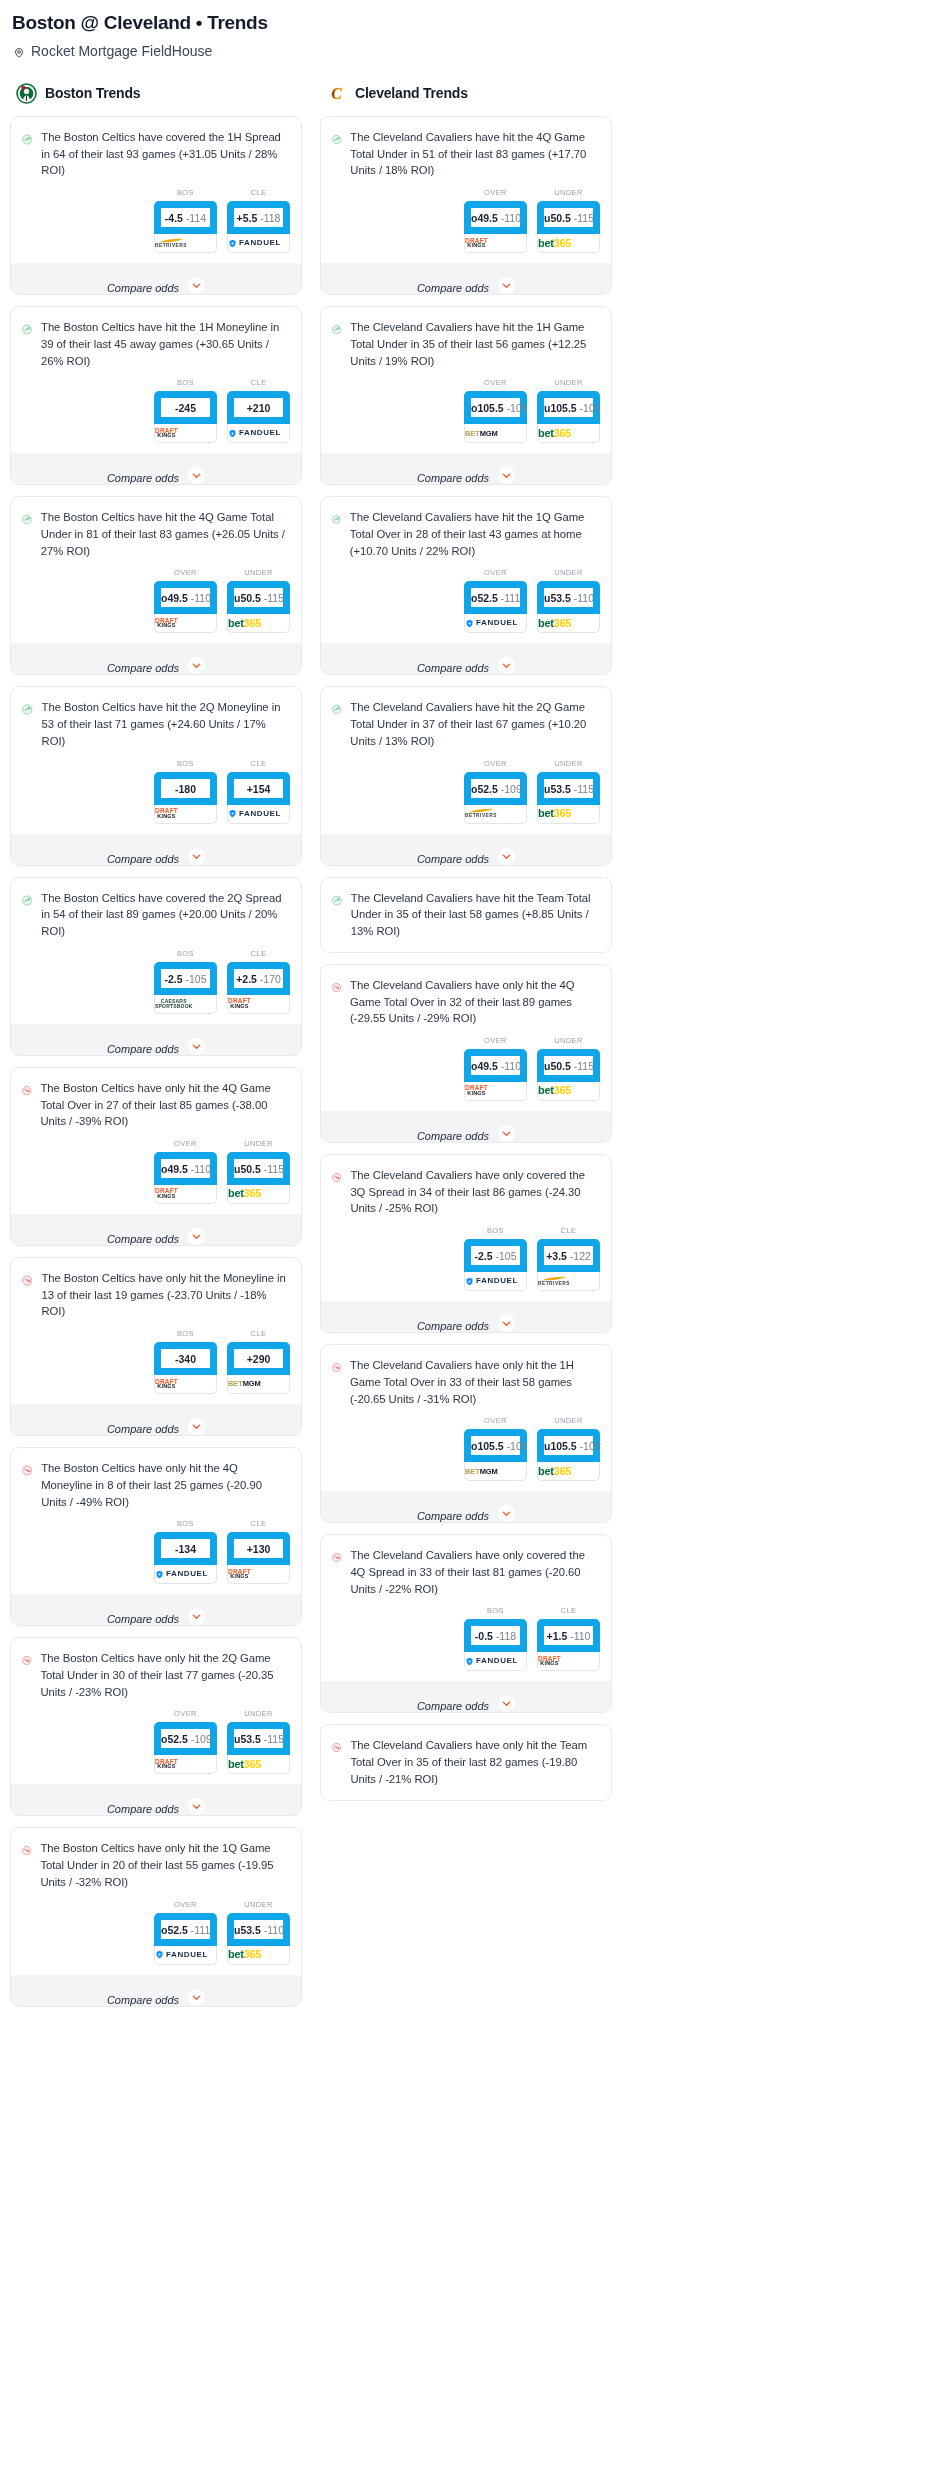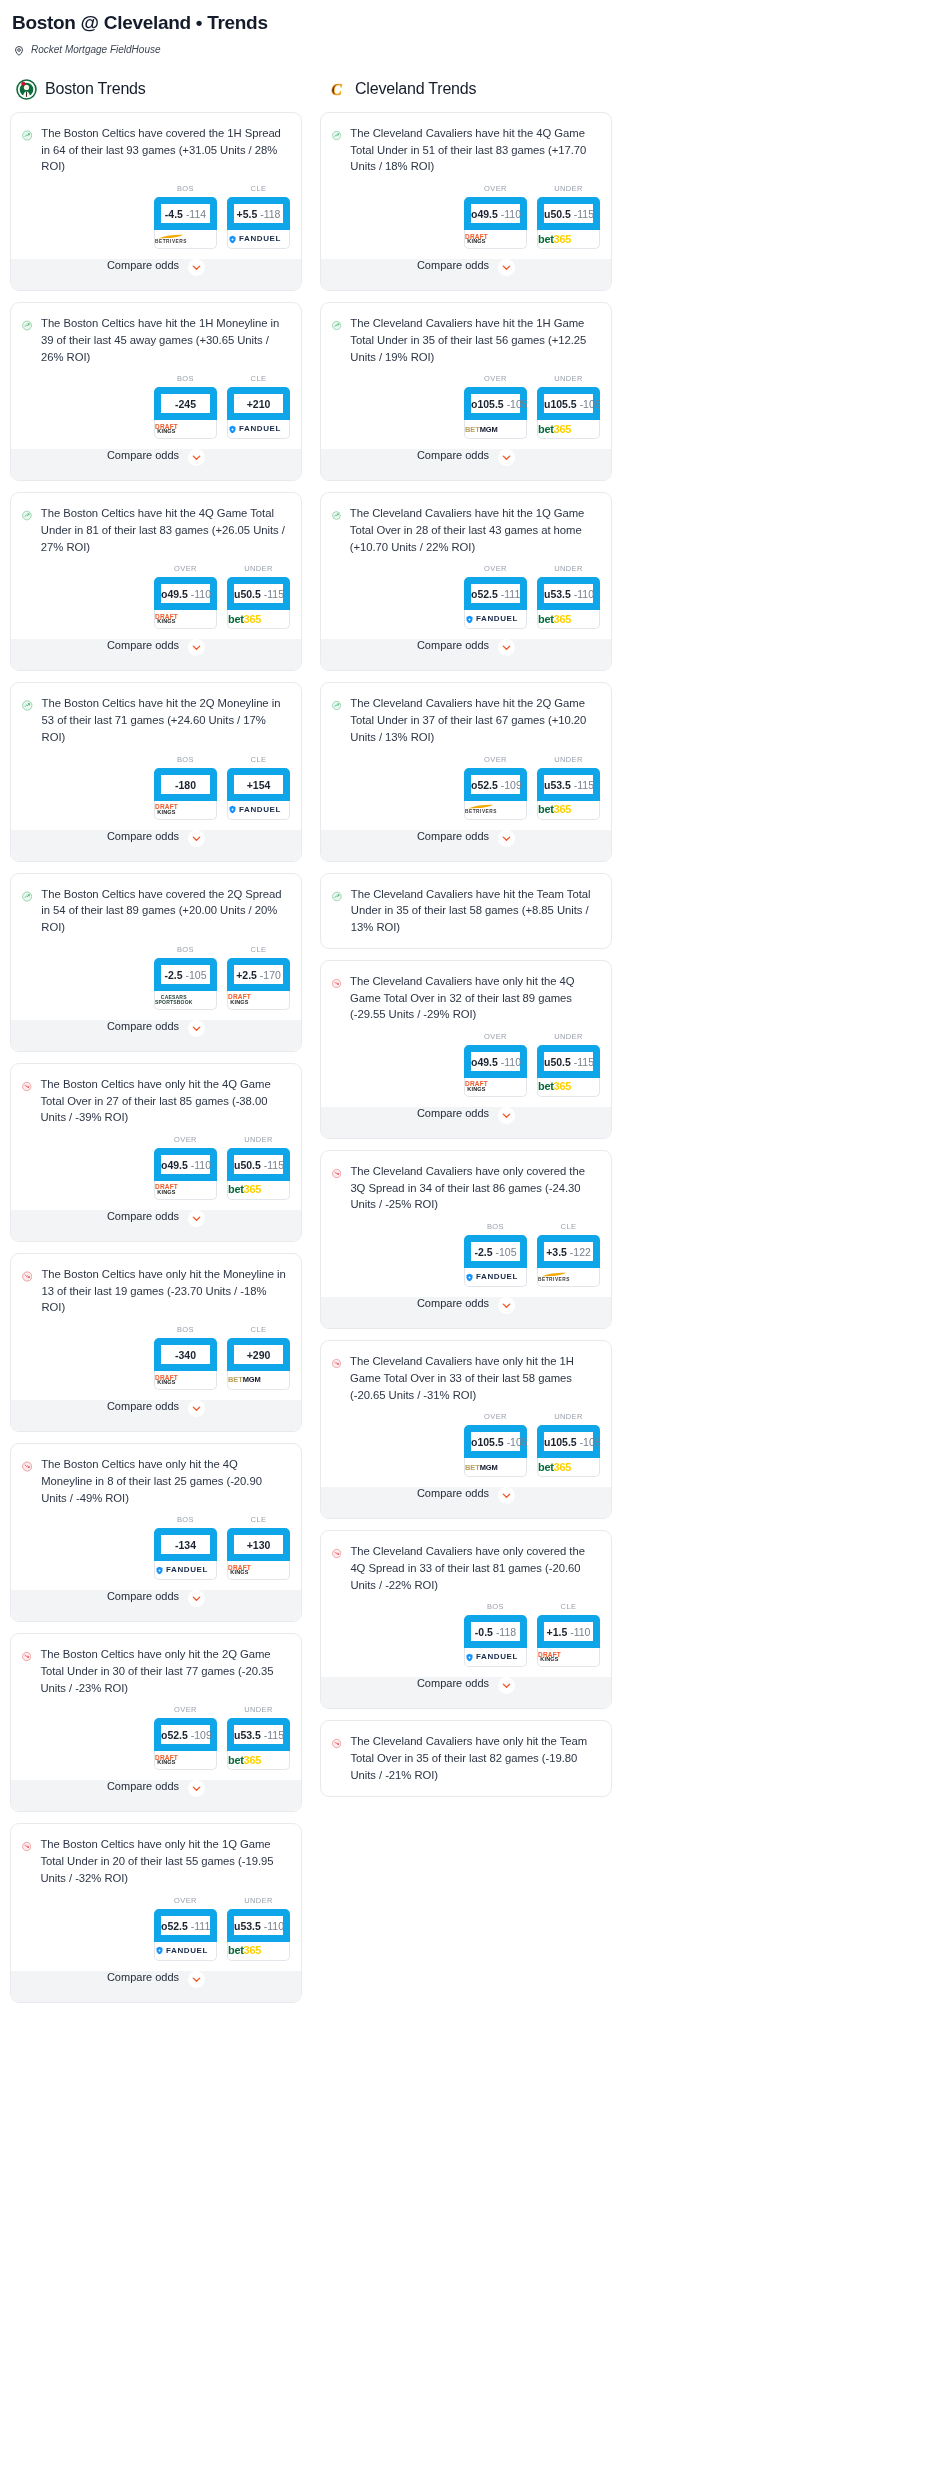--- a/index.html
+++ b/index.html
@@ -19,42 +19,42 @@
     letter-spacing: -0.3px;
     color: #141c2b;
     margin: 2px 0 0 2px;
   }
   .venue-row {
     display: flex;
     align-items: center;
     gap: 6px;
     margin: 9px 0 0 3px;
   }
-  .venue-text { font-size: 10px; color: #3d4654; font-style: italic; }
+  .venue-text { font-size: 14px; color: #3d4654; }
   .pin-icon { width: 12px; height: 12px; display: block; }
 
   
   .columns {
     display: flex;
     gap: 18px;
     margin-top: 23px;
     align-items: flex-start;
   }
   .col { width: 292px; flex: 0 0 292px; }
   .col-head {
     display: flex;
     align-items: center;
     gap: 8px;
     padding-left: 6px;
     margin-bottom: 12px;
     height: 22px;
   }
   .col-head-title {
-    font-size: 16px;
-    font-weight: normal;
+    font-size: 14px;
+    font-weight: bold;
     color: #141c2b;
     letter-spacing: -0.2px;
   }
   .team-logo { width: 21px; height: 21px; flex: 0 0 21px; }
 
   
   .card {
     border: 1px solid #e8eaee;
     border-radius: 9px;
     background: #fff;
@@ -104,24 +104,25 @@
     align-items: center;
     justify-content: flex-start;
     overflow: hidden;
   }
 
   
   .compare {
     background: #f3f4f6;
     height: 31px;
     display: flex;
-    align-items: flex-start;
+    align-items: flex-end;
     justify-content: center;
     gap: 9px;
     cursor: pointer;
+    font-style: italic;
   }
   .compare-label { font-size: 11px; color: #242c3a; font-weight: 500; }
   .chev-circle {
     width: 17px; height: 17px; border-radius: 50%;
     background: #fff;
     display: flex; align-items: center; justify-content: center;
   }
 
   
   .bk { display: flex; align-items: center; justify-content: center; line-height: 1; }

